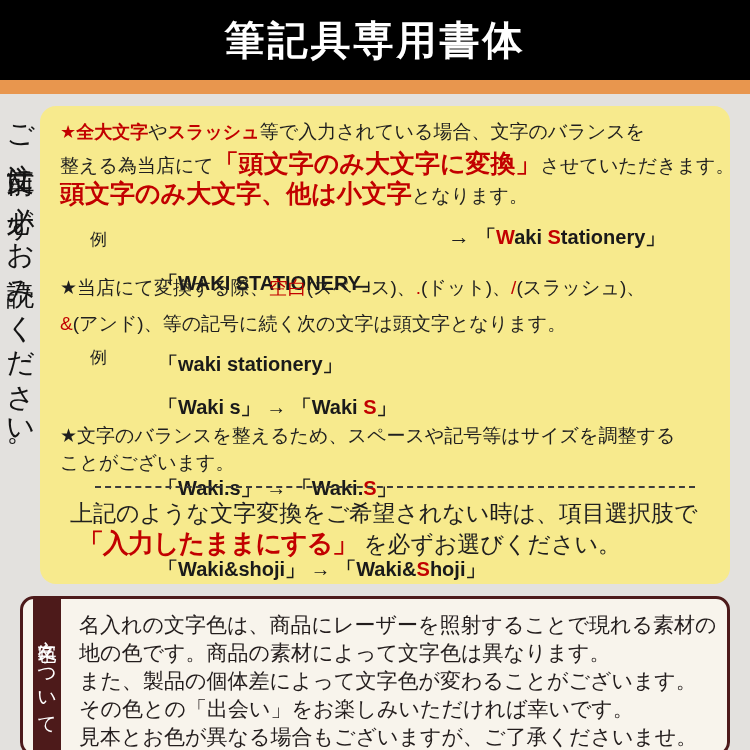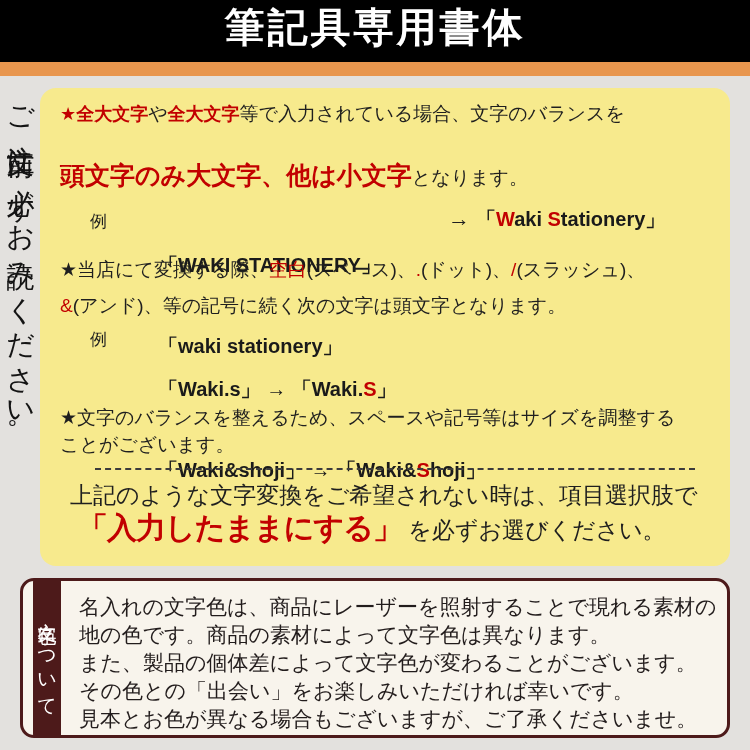--- a/index.html
+++ b/index.html
@@ -2,21 +2,21 @@
 <html><head>
 <meta charset="utf-8">
 <style>
   html,body{margin:0;padding:0;}
   body{
     width:750px;height:750px;overflow:hidden;
     background:#E3E1DE;color:#1f1f1f;
     font-family:"Liberation Sans","DejaVu Sans",sans-serif;
   }
   
-  .header{height:62px;background:#000;display:flex;align-items:flex-start;justify-content:center;}
+  .header{height:80px;background:#000;display:flex;align-items:center;justify-content:center;}
   .header .title{color:#fff;font-size:40px;font-weight:bold;letter-spacing:3px;}
   .accent{height:14px;background:#E8964E;}
   
   .stage{position:relative;width:750px;height:674px;}
   .abs{position:absolute;white-space:nowrap;}
   
   .side-note{
     position:absolute;left:0;top:12px;width:40px;height:478px;
     writing-mode:vertical-rl;line-height:40px;
     font-family:"Liberation Serif","DejaVu Serif",serif;
@@ -25,21 +25,21 @@
   
   .notice{
     position:absolute;left:40px;top:12px;width:690px;height:478px;
     background:#F7EA8D;border-radius:16px;
   }
   .line{line-height:1.25;font-size:19px;}
   .r{color:#C20000;}
   .b{font-weight:bold;}
   .md{font-size:18px;}
   .lg{font-size:25px;}
-  .xl{font-size:30px;letter-spacing:-1px;}
+  .xl{font-size:26px;letter-spacing:-1px;}
   .rei{font-size:17px;}
   .mono{
     font-family:Liberation Sans, sans-serif;font-weight:bold;
     font-size:20px;white-space:pre;color:#1a1a1a;
   }
   .mono-col{line-height:27px;}
   .arrow{font-size:22px;}
   .divider{width:600px;border-top:2px dashed #3c3c3c;height:0;}
   .f1{font-size:23px;}
   .f2{font-size:23px;}
@@ -70,36 +70,38 @@
 <div class="header">
   <div class="title">筆記具専用書体</div>
 </div>
 <div class="accent"></div>
 
 <div class="stage">
 
   <div class="side-note">ご注文前に必ずお読みください。</div>
 
   <div class="notice">
-    <div class="abs line" style="left:20px;top:14px;"><span class="r b md">★全大文字</span><span>や</span><span class="r b md">全大文字</span><span>等で入力されている場合、文字のバランスを</span></div>
+    <div class="abs line" style="left:20px;top:14px;"><span class="r b md">★全大文字</span><span>や</span><span class="r b md">スラッシュ</span><span>等で入力されている場合、文字のバランスを</span></div>
+    <div class="abs line" style="left:20px;top:42px;"><span>整える為当店にて</span><span class="r b lg">「頭文字のみ大文字に変換」</span><span>させていただきます。</span></div>
     <div class="abs line" style="left:20px;top:72px;"><span class="r b lg">頭文字のみ大文字、他は小文字</span><span>となります。</span></div>
 
     <div class="abs rei" style="left:50px;top:122px;">例</div>
     <div class="abs mono mono-col" style="left:118px;top:110px;">
       <div>「WAKI STATIONERY」</div>
       <div>「waki stationery」</div>
     </div>
     <div class="abs arrow" style="left:408px;top:118px;">→</div>
     <div class="abs mono" style="left:436px;top:118px;"><span>「</span><span class="r">W</span><span>aki </span><span class="r">S</span><span>tationery」</span></div>
 
     <div class="abs line" style="left:20px;top:170px;"><span>★当店にて変換する際、</span><span class="r">空白</span><span>(スペース)、</span><span class="r">.</span><span>(ドット)、</span><span class="r">/</span><span>(スラッシュ)、</span></div>
     <div class="abs line" style="left:20px;top:206px;text-align:right;"><span class="r">&amp;</span><span>(アンド)、等の記号に続く次の文字は頭文字となります。</span></div>
 
     <div class="abs rei" style="left:50px;top:240px;">例</div>
     <div class="abs mono mono-col" style="left:118px;top:234px;">
+      <div><span>「Waki s」 → 「Waki </span><span class="r">S</span><span>」</span></div>
       <div><span>「Waki.s」 → 「Waki.</span><span class="r">S</span><span>」</span></div>
       <div><span>「Waki&amp;shoji」 → 「Waki&amp;</span><span class="r">S</span><span>hoji」</span></div>
     </div>
 
     <div class="abs line" style="left:20px;top:318px;">★文字のバランスを整えるため、スペースや記号等はサイズを調整する</div>
     <div class="abs line" style="left:20px;top:345px;">ことがございます。</div>
 
     <div class="abs divider" style="left:55px;top:380px;"></div>
 
     <div class="abs f1" style="left:30px;top:392px;">上記のような文字変換をご希望されない時は、項目選択肢で</div>

